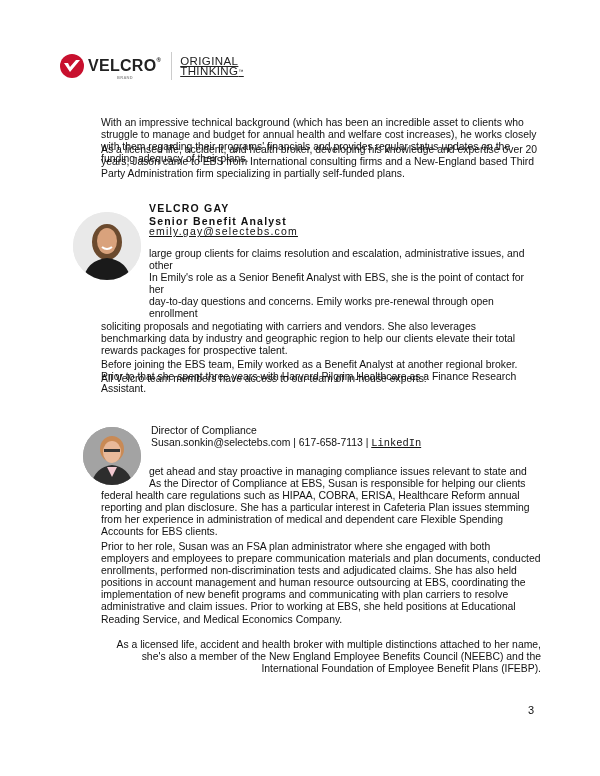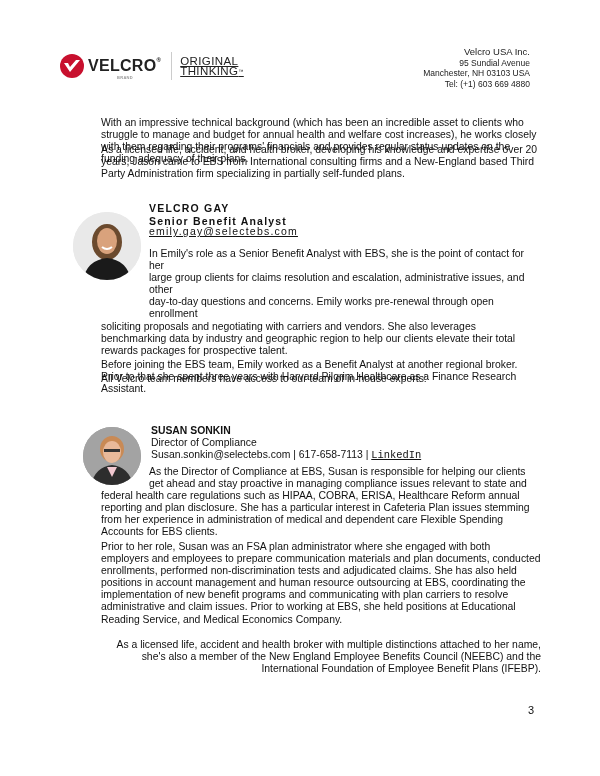--- a/index.html
+++ b/index.html
@@ -57,75 +57,68 @@
       <span>VELCRO</span><span class="reg">®</span>
       <span class="velcro-brand">BRAND</span>
     </div>
     <div class="divider-v"></div>
     <div class="orig">
       <div>ORIGINAL</div>
       <div><span>THINKING</span><span class="tm">™</span></div>
     </div>
   </div>
 
-  <div class="address">
-    <div class="company">Velcro USA Inc.</div>
-    <div>95 Sundial Avenue</div>
-    <div>Manchester, NH 03103 USA</div>
-    <div>Tel: (+1) 603 669 4880</div>
-  </div>
 
   <div class="txt p1">With an impressive technical background (which has been an incredible asset to clients who struggle to manage and budget for annual health and welfare cost increases), he works closely with them regarding their programs' financials and provides regular status updates on the funding adequacy of their plans.</div>
   <div class="txt p2">As a licensed life, accident, and health broker, developing his knowledge and expertise over 20 years, Jason came to EBS from International consulting firms and a New-England based Third Party Administration firm specializing in partially self-funded plans.</div>
 
   <div class="avatar emily-av">
     <svg width="68" height="68" viewBox="0 0 68 68">
       <rect width="68" height="68" fill="#e9e9e9"></rect>
       <ellipse cx="34" cy="30" rx="15" ry="18" fill="#6b4a2e"></ellipse>
       <ellipse cx="34" cy="29" rx="10" ry="13" fill="#d9a27c"></ellipse>
       <path d="M10 68 Q14 48 34 46 Q54 48 58 68 Z" fill="#1a1a1a"></path>
       <path d="M29 35 Q34 39 39 35" stroke="#fff" stroke-width="2" fill="none"></path>
     </svg>
   </div>
   <div class="emily-head">
     <div>VELCRO GAY</div>
     <div>Senior Benefit Analyst</div>
   </div>
   <a class="emily-email">emily.gay@selectebs.com</a>
 
   <div class="indent-block" style="top:248px;">
+    <div class="first">large group clients for claims resolution and escalation, administrative issues, and other</div>
     <div class="first">In Emily's role as a Senior Benefit Analyst with EBS, she is the point of contact for her</div>
-    <div class="first">large group clients for claims resolution and escalation, administrative issues, and other</div>
     <div class="first">day-to-day questions and concerns. Emily works pre-renewal through open enrollment</div>
     <div>soliciting proposals and negotiating with carriers and vendors. She also leverages benchmarking data by industry and geographic region to help our clients elevate their total rewards packages for prospective talent.</div>
   </div>
   <div class="txt" style="left:101px; top:322px; width:440px;margin-top:37px;">Before joining the EBS team, Emily worked as a Benefit Analyst at another regional broker. Prior to that she spent three years with Harvard Pilgrim Healthcare as a Finance Research Assistant.</div>
 
   <div class="txt" style="left:101px; top:373px; width:440px;">All Velcro team members have access to our team of in-house experts:</div>
 
   <div class="avatar susan-av">
     <svg width="58" height="58" viewBox="0 0 58 58">
       <rect width="58" height="58" fill="#a3a3a3"></rect>
       <ellipse cx="29" cy="22" rx="12" ry="13" fill="#c98a55"></ellipse>
       <ellipse cx="29" cy="25" rx="9" ry="11" fill="#e8b99a"></ellipse>
       <rect x="21" y="22" width="16" height="3" fill="#333"></rect>
       <path d="M8 58 Q12 40 29 38 Q46 40 50 58 Z" fill="#2d2d2d"></path>
       <path d="M24 40 L29 50 L34 40 Z" fill="#f2c8d0"></path>
     </svg>
   </div>
   <div class="susan-head">
-    <div class="nm">SUSAN SONKIN</div>
     <div>Director of Compliance</div>
     <div>
       <span>Susan.sonkin@selectebs.com</span><span> | </span><span>617-658-7113</span><span> | </span><a class="link">LinkedIn</a>
     </div>
   </div>
 
   <div class="indent-block" style="top:466px;">
+    <div class="first">get ahead and stay proactive in managing compliance issues relevant to state and</div>
     <div class="first">As the Director of Compliance at EBS, Susan is responsible for helping our clients</div>
-    <div class="first">get ahead and stay proactive in managing compliance issues relevant to state and</div>
     <div>federal health care regulations such as HIPAA, COBRA, ERISA, Healthcare Reform annual reporting and plan disclosure. She has a particular interest in Cafeteria Plan issues stemming from her experience in administration of medical and dependent care Flexible Spending Accounts for EBS clients.</div>
   </div>
   <div class="txt" style="left:101px; top:541px; width:440px;">Prior to her role, Susan was an FSA plan administrator where she engaged with both employers and employees to prepare communication materials and plan documents, conducted enrollments, performed non-discrimination tests and adjudicated claims. She has also held positions in account management and human resource outsourcing at EBS, coordinating the implementation of new benefit programs and communicating with plan carriers to resolve administrative and claim issues. Prior to working at EBS, she held positions at Educational Reading Service, and Medical Economics Company.</div>
   <div class="txt" style="left:101px; top:639px; width:440px;text-align:right;">As a licensed life, accident and health broker with multiple distinctions attached to her name, she's also a member of the New England Employee Benefits Council (NEEBC) and the International Foundation of Employee Benefit Plans (IFEBP).</div>
 
   <div class="pagenum">3</div>
 </div>
 
 </body></html>

